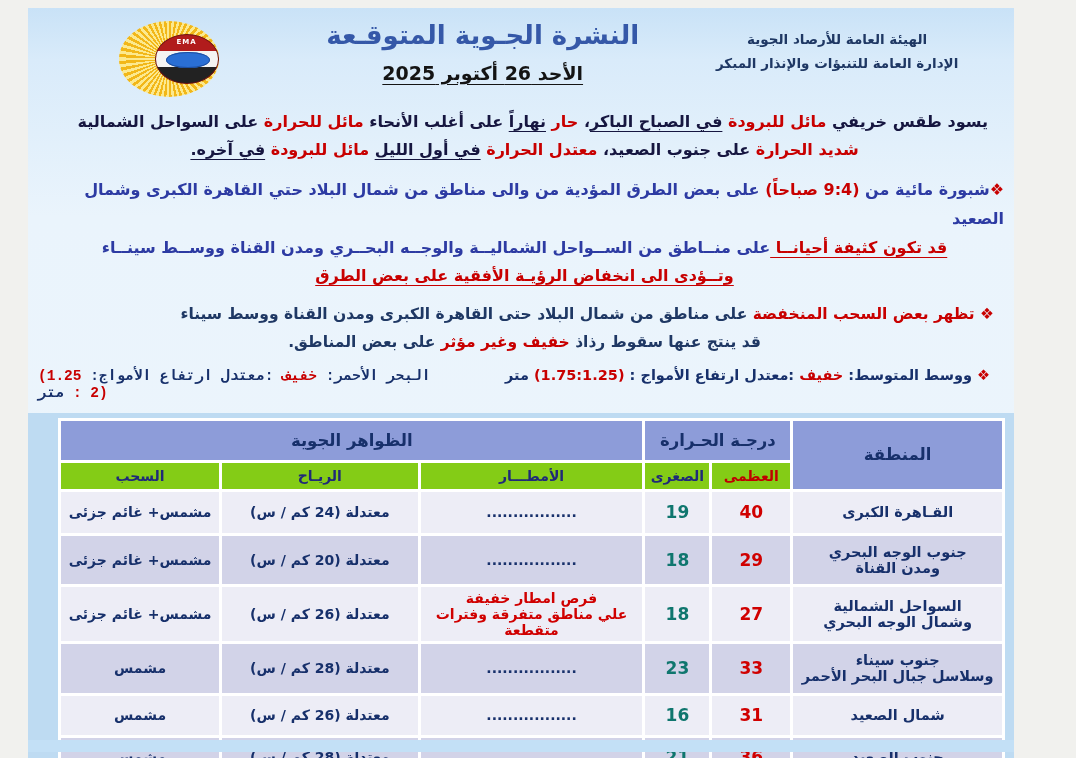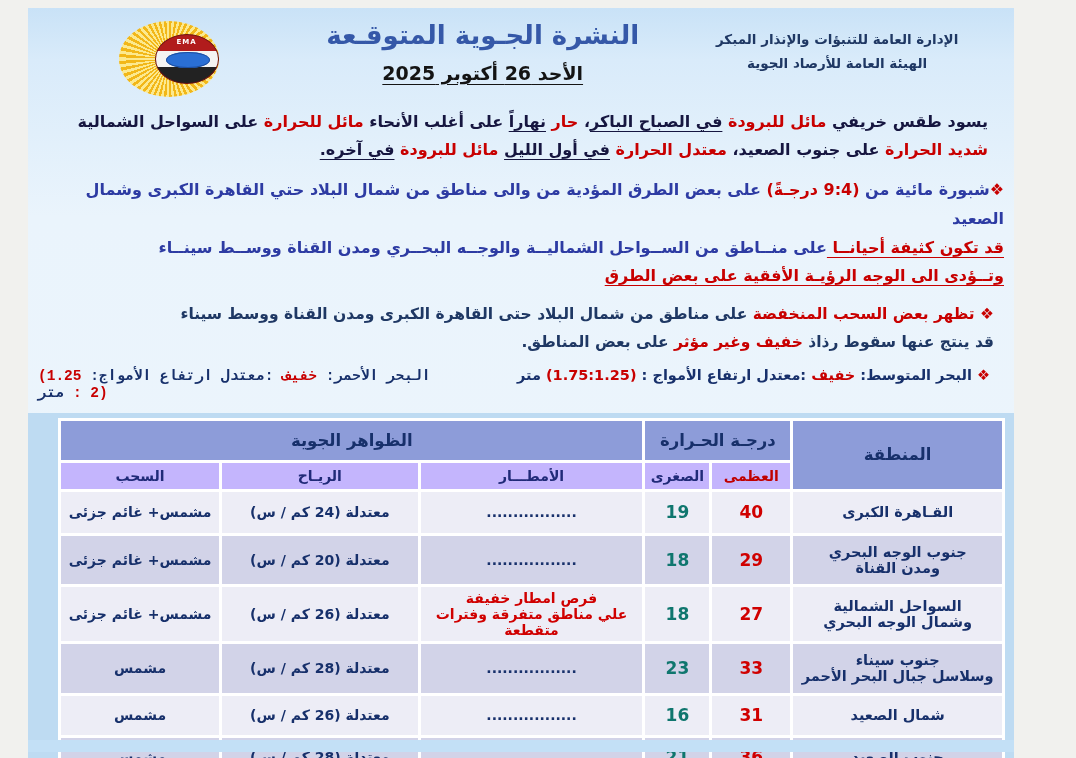--- a/index.html
+++ b/index.html
@@ -29,33 +29,33 @@
     border:1px solid #6d0f0f;
     background:linear-gradient(180deg,#b11c1c 0%,#b11c1c 33%,#f4f4f2 33%,#f4f4f2 66%,#222222 66%,#222222 100%); }
   .ema-text { position:absolute; top:3px; width:100%; text-align:center; color:#ffffff; font-size:7px; font-weight:bold; letter-spacing:1px; }
   .cloud { position:absolute; top:17px; left:10px; width:44px; height:16px; background:#2a6fd4; border-radius:50%; box-shadow:0 0 0 1px #1d4fa0 inset; }
   
   .para { font-weight:bold;margin-left:7px; }
   .summary { padding:10px 26px 0 26px; color:#161640; font-size:16px; line-height:1.75; }
   .fog { padding:12px 10px 0 10px; color:#2d3ba3; font-size:16px; line-height:1.8; }
   .clouds-sec { padding:10px 20px 0 20px; color:#1f3864; font-size:15.5px; line-height:1.8; }
   .line-r { text-align:right; }
-  .line-c { }
+  .line-c { text-align:center; }
   .red { color:#c80000; }
   .u { text-decoration:underline; text-underline-offset:4px; }
   .num { direction:ltr; unicode-bidi:embed; }
   .sea { display:flex; padding:10px 24px 6px 10px; color:#17306b; font-weight:bold; font-size:14.5px; }
   .sea-right { flex:0 0 57%; text-align:right; }
   .sea-left { flex:1; text-align:left;font-family:Liberation Mono, monospace; }
   
   .table-zone { margin-top:6px; background:#bedbf2; padding:5px 9px 5px 30px; }
   table { border-collapse:collapse; width:100%; table-layout:fixed; }
   th, td { border:3px solid #ffffff; text-align:center; vertical-align:middle; font-weight:bold; padding:2px 4px; }
   thead .h1 th { background:#8d9cd9; color:#17306b; font-size:16.5px; height:42px; }
-  thead .h2 th { background:#c4b5fd; color:#202a78; font-size:14px; height:29px; }
+  thead .h2 th { background:#84cc16; color:#202a78; font-size:14px; height:29px; }
   thead .h2 th.max-h { color:#c00000; }
   tbody td { color:#17306b; font-size:14px; }
   tbody tr:nth-child(odd) td { background:#ededf6; }
   tbody tr:nth-child(even) td { background:#d2d3e8; }
   tbody tr:nth-child(1){ height:44px; } tbody tr:nth-child(2){ height:51px; }
   tbody tr:nth-child(3){ height:57px; } tbody tr:nth-child(4){ height:52px; }
   tbody tr:nth-child(5){ height:42px; } tbody tr:nth-child(6){ height:41px; }
   td.region { font-size:14.5px; }
   td.region span, td.rain span { white-space:pre-line; }
   td.max { color:#d00000; font-size:17px; }
@@ -63,22 +63,22 @@
   td.rain span.red-rain { color:#d00000; }
   .bottom-strip { position:absolute; left:0; bottom:0; width:100%; height:12px; background:#c3e0f6; }
 </style>
 </head>
 <body>
 
 <div class="doc">
 
   <div class="header">
     <div class="agency">
+      <div>الهيئة العامة للأرصاد الجوية</div>
       <div>الإدارة العامة للتنبؤات والإنذار المبكر</div>
-      <div>الهيئة العامة للأرصاد الجوية</div>
     </div>
     <div class="titlebox">
       <div class="doc-title">النشرة الجـوية المتوقـعة</div>
       <div class="doc-date">الأحد 26 أكتوبر 2025</div>
     </div>
     <div class="logobox">
       <div class="logo">
         <div class="sun"></div>
         <div class="emblem">
           <div class="ema-text">EMA</div>
@@ -87,32 +87,32 @@
       </div>
     </div>
   </div>
 
   <div class="para summary">
     <div class="line-r"><span>يسود طقس خريفي </span><span class="red">مائل للبرودة </span><span class="u">في الصباح الباكر</span><span>، </span><span class="red">حار </span><span class="u">نهاراً</span><span> على أغلب الأنحاء </span><span class="red">مائل للحرارة </span><span>على السواحل الشمالية</span></div>
     <div class="line-c"><span class="red">شديد الحرارة </span><span>على جنوب الصعيد، </span><span class="red">معتدل الحرارة </span><span class="u">في أول الليل</span><span> </span><span class="red">مائل للبرودة </span><span class="u">في آخره.</span></div>
   </div>
 
   <div class="para fog">
-    <div class="line-r"><span class="red">❖</span><span>شبورة مائية من </span><span class="red">(9:4 درجـةً)</span><span> على بعض الطرق المؤدية من والى مناطق من شمال البلاد حتي القاهرة الكبرى وشمال الصعيد</span></div>
+    <div class="line-r"><span class="red">❖</span><span>شبورة مائية من </span><span class="red">(9:4 صباحاً)</span><span> على بعض الطرق المؤدية من والى مناطق من شمال البلاد حتي القاهرة الكبرى وشمال الصعيد</span></div>
     <div class="line-c"><span class="red u">قد تكون كثيفة أحيانــا </span><span>على منــاطق من الســواحل الشماليــة والوجــه البحــري ومدن القناة ووســط سينــاء</span></div>
-    <div class="line-c"><span class="red u">وتــؤدى الى الوجه الرؤيـة الأفقية على بعض الطرق</span></div>
+    <div class="line-c"><span class="red u">وتــؤدى الى انخفاض الرؤيـة الأفقية على بعض الطرق</span></div>
   </div>
 
   <div class="para clouds-sec">
     <div class="line-r"><span class="red">❖ </span><span class="red">تظهر بعض السحب المنخفضة </span><span>على مناطق من شمال البلاد حتى القاهرة الكبرى ومدن القناة ووسط سيناء</span></div>
     <div class="line-c"><span>قد ينتج عنها سقوط رذاذ </span><span class="red">خفيف وغير مؤثر </span><span>على بعض المناطق.</span></div>
   </div>
 
   <div class="sea">
-    <div class="sea-right"><span class="red">❖ </span><span>البحر المتوسط: </span><span class="red">خفيف</span><span> :معتدل  ارتفاع الأمواج : </span><span class="red num">(1.75:1.25)</span><span> متر</span></div>
+    <div class="sea-right"><span class="red">❖ </span><span>ووسط المتوسط: </span><span class="red">خفيف</span><span> :معتدل  ارتفاع الأمواج : </span><span class="red num">(1.75:1.25)</span><span> متر</span></div>
     <div class="sea-left"><span>البحر الأحمر: </span><span class="red">خفيف</span><span> :معتدل    ارتفاع الأمواج: </span><span class="red num">(1.25 : 2)</span><span> متر</span></div>
   </div>
 
   <div class="table-zone">
     <table>
       <colgroup>
         <col style="width:209px">
           <col style="width:80px">
           <col style="width:66px">
         <col style="width:222px">

